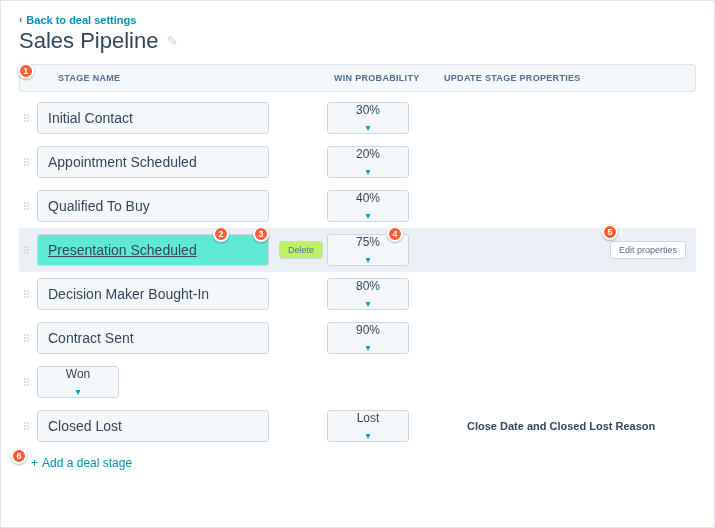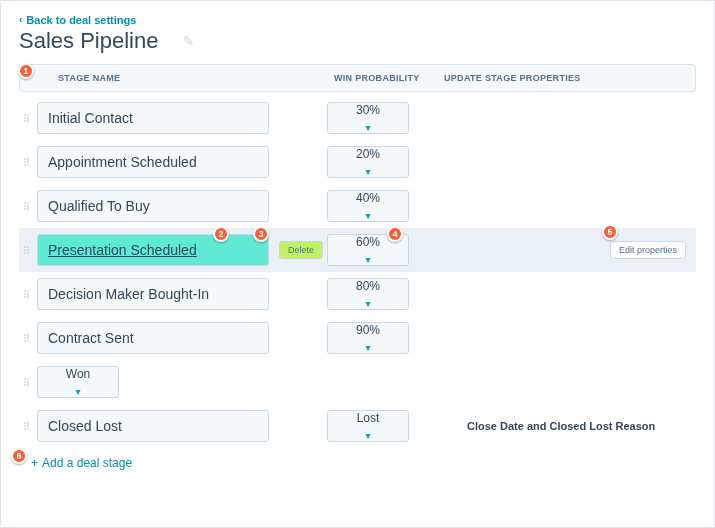--- a/index.html
+++ b/index.html
@@ -22,21 +22,21 @@
     font-weight: 600;
     cursor: pointer;
     display: inline-flex;
     align-items: center;
     gap: 4px;
   }
   .back-link .chev { font-size: 10px; }
   .title-row {
     display: flex;
     align-items: center;
-    gap: 24px;
+    gap: 8px;
     margin-top: 2px;
     margin-bottom: 10px;
   }
   .title {
     font-size: 22px;
     font-weight: 400;
     color: #33475b;
   }
   .edit-pencil {
     color: #cbd6e2;
@@ -248,21 +248,21 @@
           <span></span>
         </div>
         <div class="col-name-wrap" style="position: relative;">
           <div class="name-box editing">Presentation Scheduled</div>
           <div class="callout" style="left: 176px; top: -8px; position: absolute;">2</div>
           <button class="delete-btn">Delete</button>
           <div class="callout" style="left: 216px; top: -8px;">3</div>
         </div>
         <div style="width: 110px; position: relative;">
           <div class="prob-select">
-            <span>60%</span>
+            <span>75%</span>
             <span class="caret">▾</span>
           </div>
           <div class="callout" style="left: 60px; top: -8px;">4</div>
         </div>
         <div class="update-text"></div>
         <button class="edit-props-btn">Edit properties</button>
         <div class="callout" style="right: 78px; top: -4px; left: auto;">5</div>
       </div>
       <div class="stage-row">
         <div class="drag-handle">

